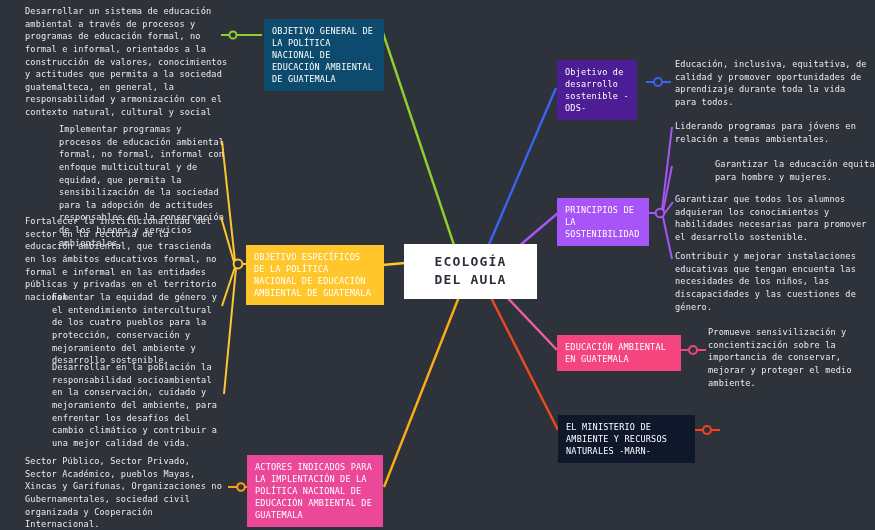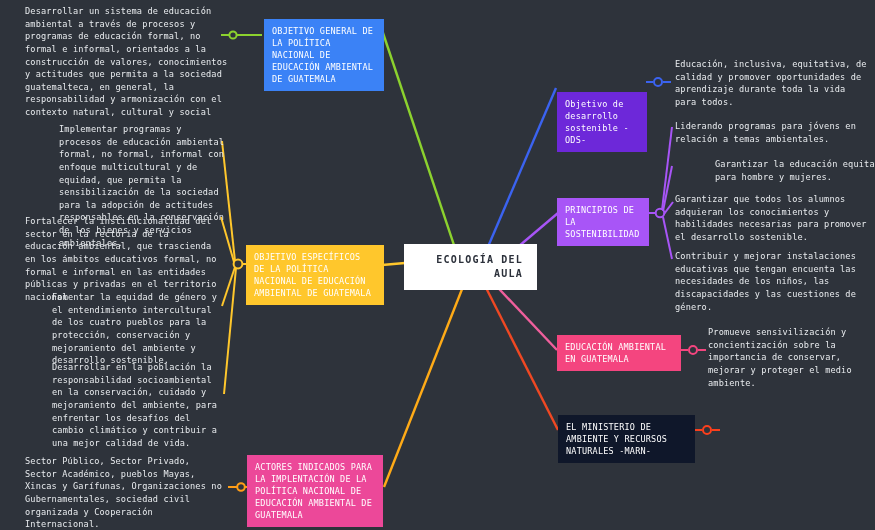--- a/index.html
+++ b/index.html
@@ -30,25 +30,25 @@
     font-size: 8.5px;
     line-height: 1.42;
     letter-spacing: 0.2px;
     color: #ffffff;
     white-space: pre-line;
     z-index: 3;
   }
   .node.center {
     background: #ffffff;
     color: #2b303a;
-    font-size: 10px;
+    font-size: 13px;
     font-weight: bold;
     letter-spacing: 1.2px;
     padding: 9px 14px;
-    text-align: right;
+    text-align: center;
   }
   .leaf {
     position: absolute;
     font-size: 8.6px;
     line-height: 1.47;
     letter-spacing: 0.15px;
     color: #e9ecef;
     white-space: pre-line;
     z-index: 2;
   }
@@ -128,27 +128,27 @@
 
   <div class="leaf left" style="left:675px; top:158px; width:196px;margin-left:40px;">Garantizar la educación equitativa para hombre y mujeres.</div>
 
   <div class="leaf left" style="left:675px; top:193px; width:196px;">Garantizar que todos los alumnos adquieran los conocimientos y habilidades necesarias para promover el desarrollo sostenible.</div>
 
   <div class="leaf left" style="left:675px; top:250px; width:196px;">Contribuir y mejorar instalaciones educativas que tengan encuenta las necesidades de los niños, las discapacidades y las cuestiones de género.</div>
 
   <div class="leaf left" style="left:708px; top:326px; width:160px;">Promueve sensivilización y concientización sobre la importancia de conservar, mejorar y proteger el medio ambiente.</div>
 
 
-  <div class="node" style="left:264px; top:19px; width:120px; background:#3b82f6;">OBJETIVO GENERAL DE LA POLÍTICA NACIONAL DE EDUCACIÓN AMBIENTAL DE GUATEMALA</div>
+  <div class="node" style="left:264px; top:19px; width:120px; background:#0c4a6e;">OBJETIVO GENERAL DE LA POLÍTICA NACIONAL DE EDUCACIÓN AMBIENTAL DE GUATEMALA</div>
 
   <div class="node" style="left:246px; top:245px; width:138px; background:#ffc72c;">OBJETIVO ESPECÍFICOS DE LA POLÍTICA NACIONAL DE EDUCACIÓN AMBIENTAL DE GUATEMALA</div>
 
   <div class="node" style="left:247px; top:455px; width:136px; background:#ec4899;">ACTORES INDICADOS PARA LA IMPLENTACIÓN DE LA POLÍTICA NACIONAL DE EDUCACIÓN AMBIENTAL DE GUATEMALA</div>
 
-  <div class="node" style="left:557px; top:60px; width:90px; background:#6d28d9;margin-top:32px;">Objetivo de desarrollo sostenible -ODS-</div>
+  <div class="node" style="left:557px; top:60px; width:80px; background:#4c1d95;">Objetivo de desarrollo sostenible -ODS-</div>
 
   <div class="node" style="left:557px; top:198px; width:92px; background:#a855f7;">PRINCIPIOS DE LA SOSTENIBILIDAD</div>
 
   <div class="node" style="left:557px; top:335px; width:124px; background:#f4457f;">EDUCACIÓN AMBIENTAL EN GUATEMALA</div>
 
   <div class="node" style="left:558px; top:415px; width:137px; background:#0f172a;">EL MINISTERIO DE AMBIENTE Y RECURSOS NATURALES -MARN-</div>
 
   <div class="node center" style="left:404px; top:244px; width:133px;">ECOLOGÍA DEL AULA</div>
 
 </div>

